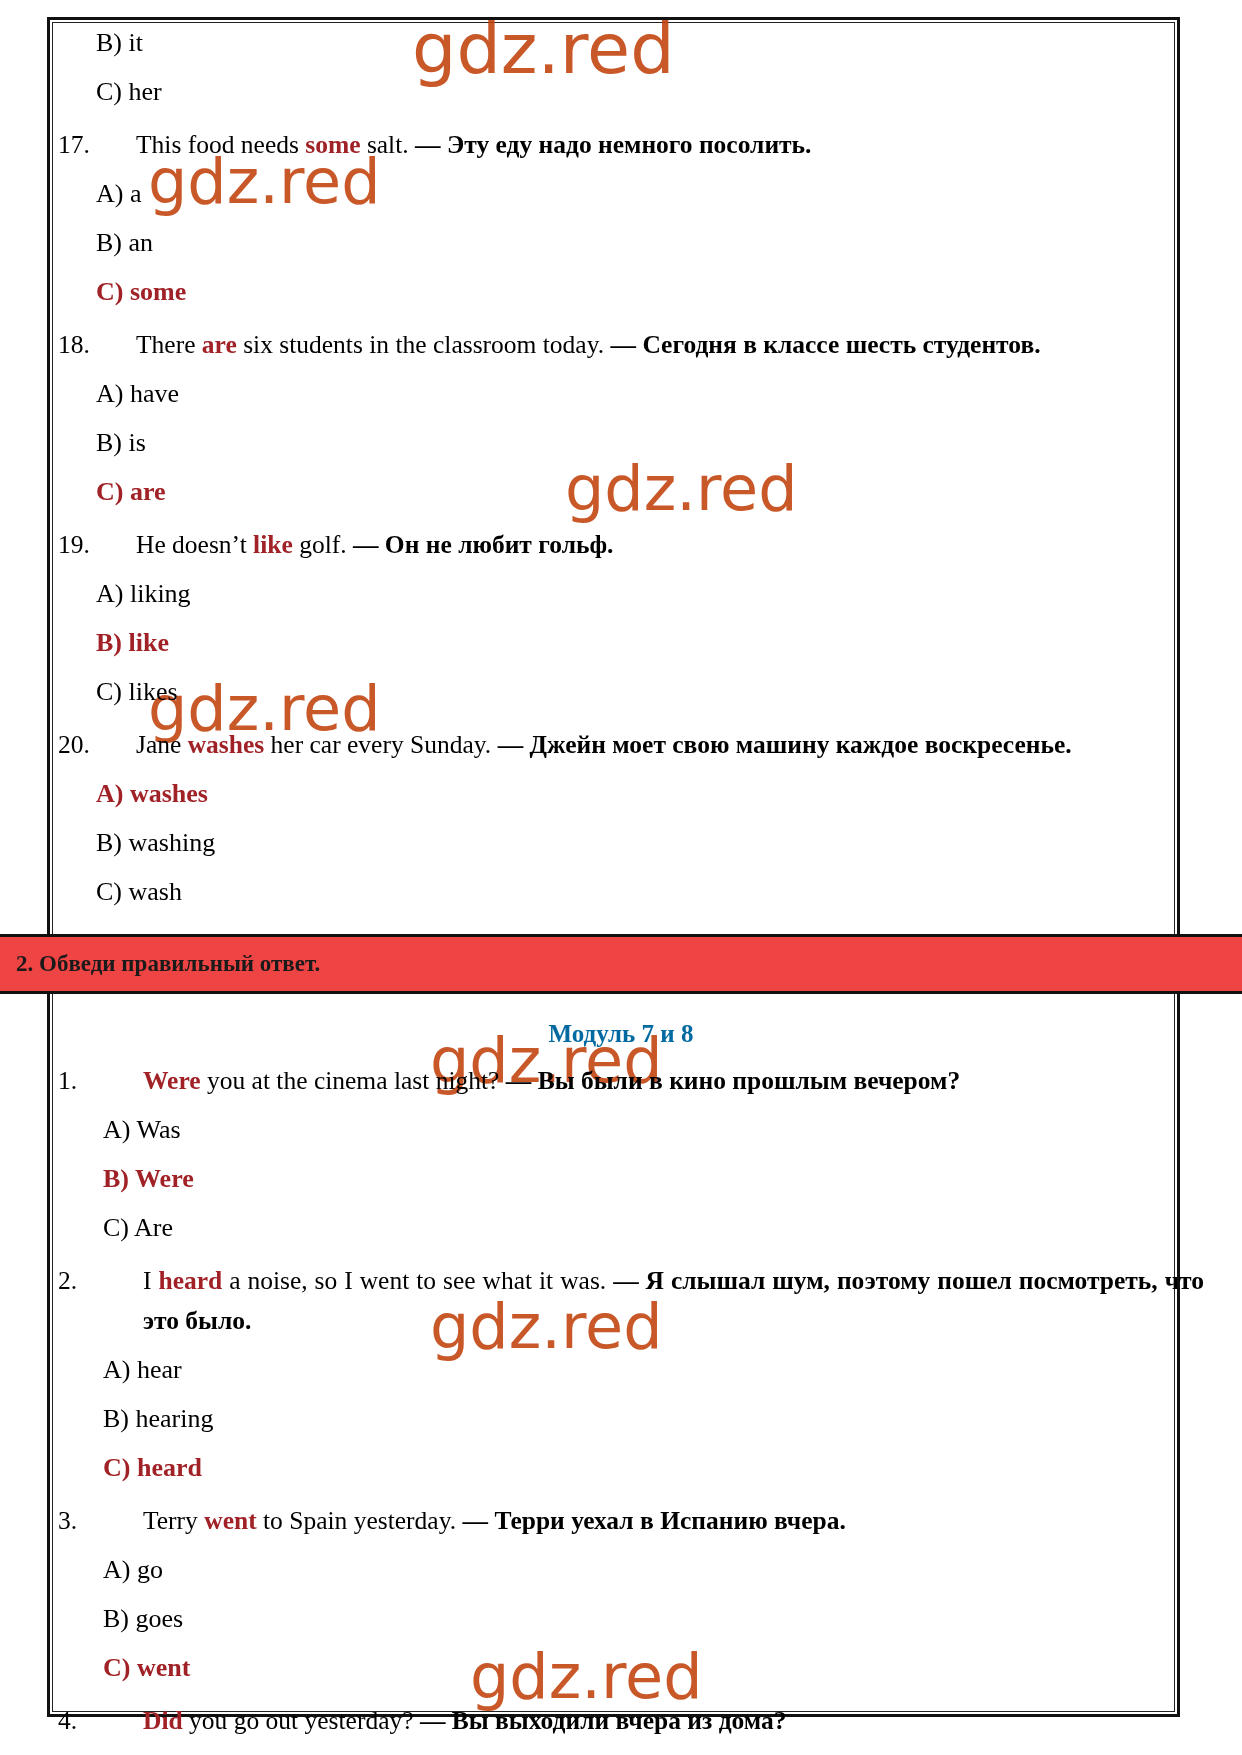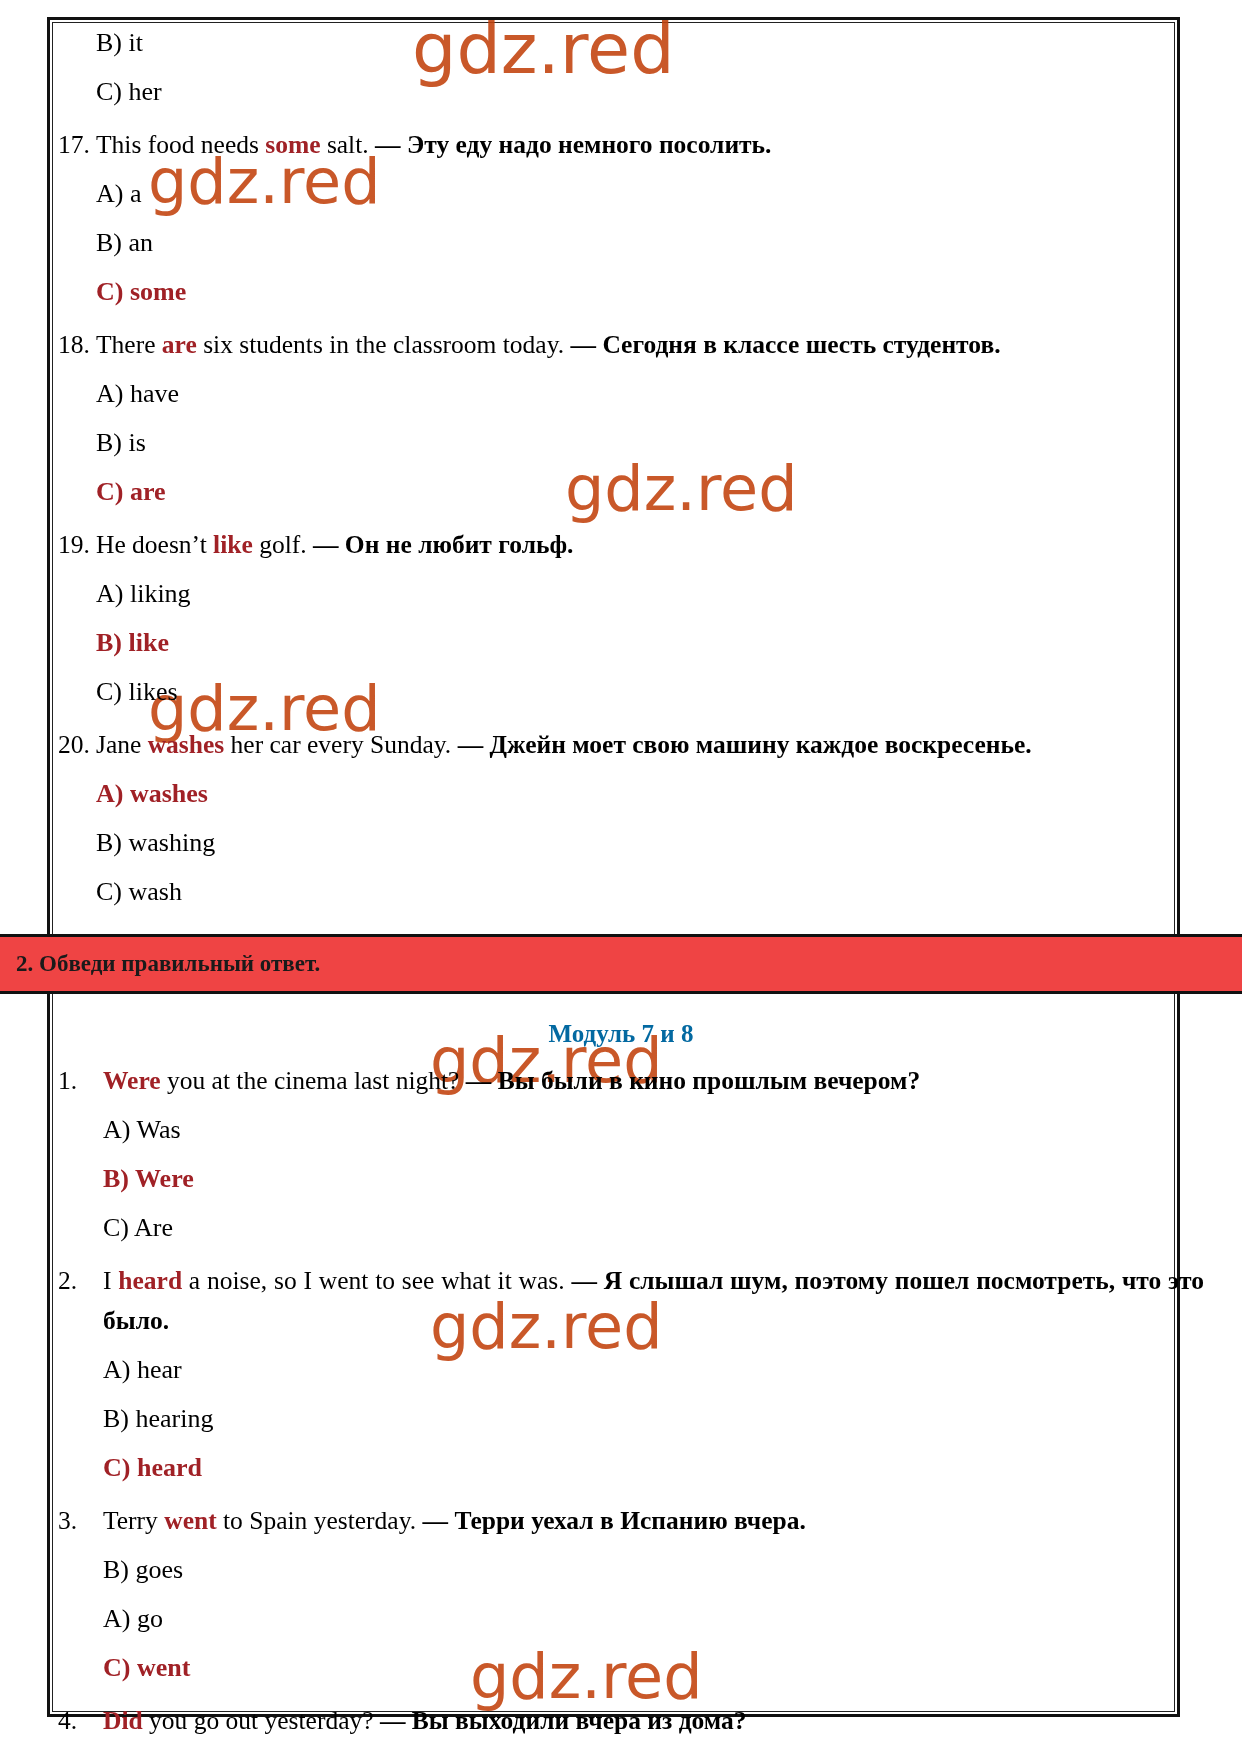--- a/index.html
+++ b/index.html
@@ -64,20 +64,21 @@
   }
 
   
   .q-line {
     display: flex;
     font-size: 25.5px;
     line-height: 40px;
     color: #000000;
     margin: 13px 0 0 0;
     align-items: flex-start;
+    gap: 40px;
   }
   .q-num {
     flex: 0 0 auto;
     text-align: left;
   }
   .q-num.s1 { width: 38px; }
   .q-num.s2 { width: 45px; }
   .q-text {
     flex: 1 1 auto;
   }
@@ -220,22 +221,22 @@
           </div>
           <div class="opt s2">A) hear</div>
           <div class="opt s2">B) hearing</div>
           <div class="opt s2 correct">C) heard</div>
         </div>
         <div>
           <div class="q-line">
             <span class="q-num s2">3.</span>
             <span class="q-text"><span>Terry </span><span class="hl">went</span><span> to Spain yesterday. </span><span class="ru">— Терри уехал в Испанию вчера.</span></span>
           </div>
+          <div class="opt s2">A) go</div>
           <div class="opt s2">B) goes</div>
-          <div class="opt s2">A) go</div>
           <div class="opt s2 correct">C) went</div>
         </div>
         <div>
           <div class="q-line">
             <span class="q-num s2">4.</span>
             <span class="q-text"><span class="hl">Did</span><span> you go out yesterday? </span><span class="ru">— Вы выходили вчера из дома?</span></span>
           </div>
         </div>
       </div>
   </div>

